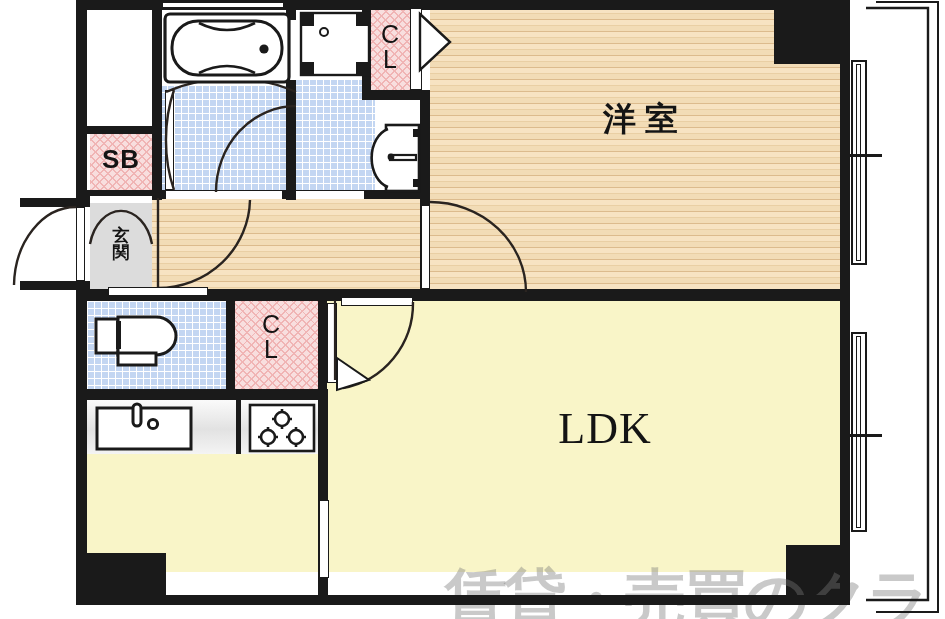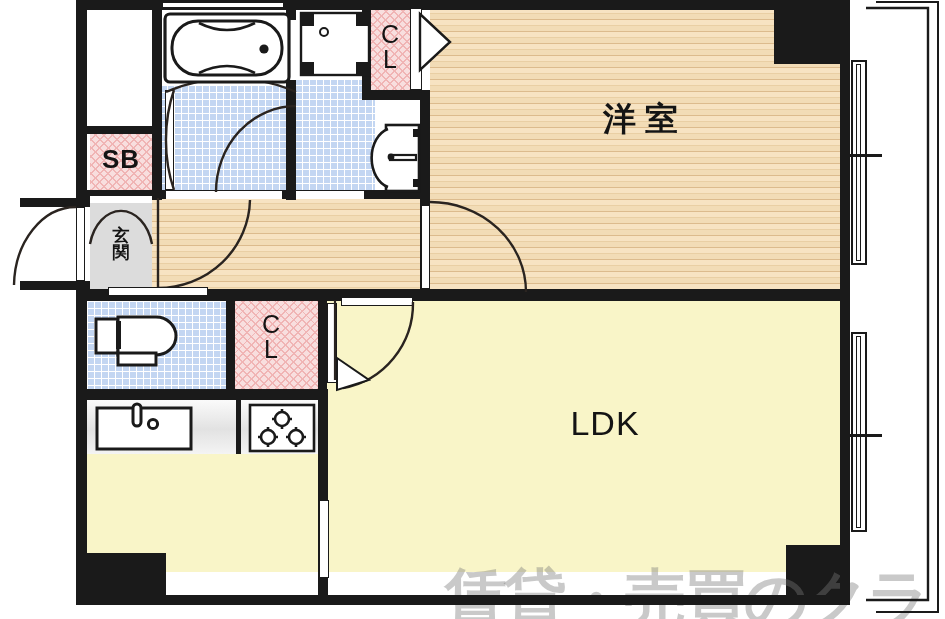--- a/index.html
+++ b/index.html
@@ -40,21 +40,21 @@
   .wall{position:absolute;background:#1a1a1a;}
   .thin{position:absolute;background:#1a1a1a;}
   .region{position:absolute;}
   .whitebar{position:absolute;background:#ffffff;border:1.5px solid #1a1a1a;box-sizing:border-box;}
   .openbar{position:absolute;background:#ffffff;}
 
   
   .lbl{position:absolute;color:#141414;text-align:center;white-space:nowrap;line-height:1.05;font-weight:bold;}
   .lbl-room-jp{font-size:33px;letter-spacing:9px;font-family:"DejaVu Sans",sans-serif;}
   .lbl-room-sz{font-size:31px;letter-spacing:2px;font-family:"DejaVu Sans",sans-serif;}
-  .lbl-ldk{font-size:34px;letter-spacing:1px;font-family:Liberation Sans, sans-serif;font-weight:normal;}
+  .lbl-ldk{font-size:44px;letter-spacing:1px;font-family:Liberation Serif, serif;font-weight:normal;}
   .lbl-ldk-sz{font-size:32px;letter-spacing:0px;font-family:"DejaVu Sans",sans-serif;font-weight:normal;}
   .lbl-sb{font-size:26px;font-weight:bold;letter-spacing:1px;font-family:"Liberation Sans",sans-serif;}
   .lbl-cl{font-size:25px;font-weight:normal;line-height:1.0;font-family:"Liberation Sans",sans-serif;}
   .lbl-genkan{font-size:17px;font-weight:bold;line-height:1.0;font-family:"DejaVu Sans",sans-serif;letter-spacing:0px;}
 
   
   .fx{position:absolute;box-sizing:border-box;}
 
   
   .wm{position:absolute;font-weight:bold;white-space:nowrap;font-family:"DejaVu Sans",sans-serif;}

